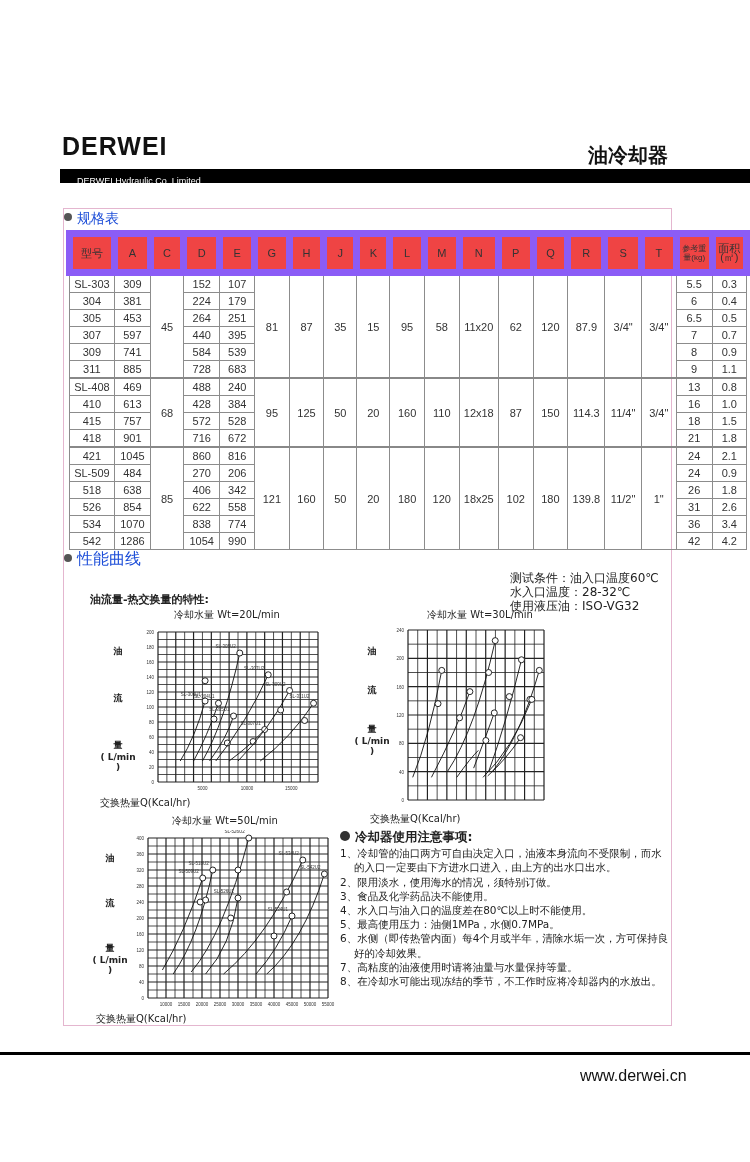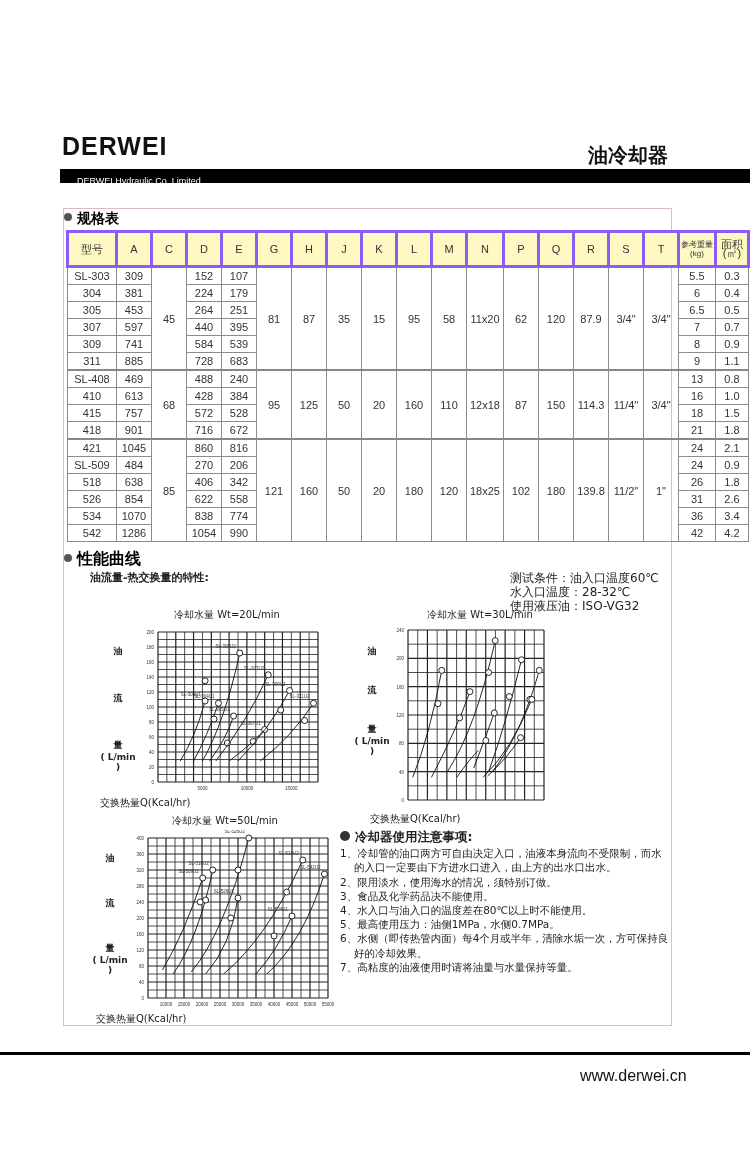--- a/index.html
+++ b/index.html
@@ -2,24 +2,24 @@
 <html><head>
 <meta charset="utf-8">
 <style>
   html,body{margin:0;padding:0;background:#fff;}
   body{width:750px;height:1162px;position:relative;font-family:"DejaVu Sans",sans-serif;color:#222;overflow:hidden;}
   .logo{position:absolute;left:62px;top:132px;font-family:"Liberation Sans",sans-serif;font-weight:900;font-size:25px;letter-spacing:1px;color:#111;}
   .ptitle{position:absolute;right:82px;top:142px;font-size:20px;font-weight:bold;color:#111;}
   .bar{position:absolute;left:60px;top:169px;width:690px;height:14px;background:#000;}
   .bar span{color:#fff;font-family:"Liberation Sans",sans-serif;font-size:9px;line-height:14px;padding-left:17px;}
   .frame{position:absolute;left:63px;top:208px;width:607px;height:816px;border:1px solid #e4b6cf;}
-  .sec{position:absolute;font-weight:bold;font-size:14px;color:#000000;}
+  .sec{position:absolute;font-weight:normal;font-size:14px;color:#1d4ed8;}
   .bullet{display:inline-block;width:8px;height:8px;border-radius:50%;background:#555;margin-right:5px;vertical-align:middle;position:relative;top:-2px;}
   table.spec{position:absolute;left:66px;top:230px;border-collapse:collapse;font-family:"Liberation Sans",sans-serif;font-size:11px;}
-  table.spec th{background:#fef9c3;color:#333;font-weight:normal;height:30px;border:3px solid #8b5cf6;font-size:11px;}
+  table.spec th{background:#ef4444;color:#333;font-weight:normal;height:30px;border:7px solid #8b5cf6;font-size:11px;}
   table.spec td{border:1px solid #8c8c8c;text-align:center;height:16px;padding:0 2px;color:#333;}
   table.spec tr.grp td{border-top:2px solid #888;margin-left:12px;}
   .sub{position:absolute;font-size:11px;font-weight:bold;}
   .cond{position:absolute;left:510px;top:555px;font-size:12px;line-height:14px;color:#222;margin-top:16px;}
   .ct{position:absolute;font-size:10px;color:#222;}
   .ylab{position:absolute;font-size:9px;font-weight:bold;color:#222;text-align:center;}
   .xlab{position:absolute;font-size:10px;color:#222;}
   svg text{font-family:"Liberation Sans",sans-serif;}
   .notes{position:absolute;left:340px;top:830px;width:330px;font-size:10.5px;line-height:14.2px;color:#222;}
   .notes h3{margin:0 0 2px 0;font-size:12.5px;font-weight:bold;}
@@ -228,21 +228,21 @@
         <td>1286</td>
         <td>1054</td>
         <td>990</td>
         <td>42</td>
         <td>4.2</td>
       </tr>
     </tbody>
 </table>
 
 <div class="sec" style="left:64px;top:549px;font-size:16px;"><span class="bullet"></span><span>性能曲线</span></div>
-<div class="sub" style="left:90px;top:570px;">油流量-热交换量的特性:</div>
+<div class="sub" style="left:90px;top:592px;">油流量-热交换量的特性:</div>
 <div class="cond">
   <div>测试条件：油入口温度60℃</div>
   <div>水入口温度：28-32℃</div>
   <div>使用液压油：ISO-VG32</div>
 </div>
 
 <div class="ct" style="left:174px;top:608px;">冷却水量  Wt=20L/min</div>
 <div class="ylab" style="left:98px;top:645px;width:40px;">
   <div>油</div>
   <div style="margin-top:34px">流</div>
@@ -510,17 +510,18 @@
 <div class="notes">
   <h3><span class="bullet" style="background:#333;width:10px;height:10px"></span><span>冷却器使用注意事项:</span></h3>
   <ol id="notes-list">
       <li>1、冷却管的油口两方可自由决定入口，油液本身流向不受限制，而水的入口一定要由下方进水口进入，由上方的出水口出水。</li>
       <li>2、限用淡水，使用海水的情况，须特别订做。</li>
       <li>3、食品及化学药品决不能使用。</li>
       <li>4、水入口与油入口的温度差在80℃以上时不能使用。</li>
       <li>5、最高使用压力：油侧1MPa，水侧0.7MPa。</li>
       <li>6、水侧（即传热管内面）每4个月或半年，清除水垢一次，方可保持良好的冷却效果。</li>
       <li>7、高粘度的油液使用时请将油量与水量保持等量。</li>
+      <li>8、在冷却水可能出现冻结的季节，不工作时应将冷却器内的水放出。</li>
     </ol>
 </div>
 
 <div class="footline"></div>
 <div class="url">www.derwei.cn</div>
 
 </body></html>

